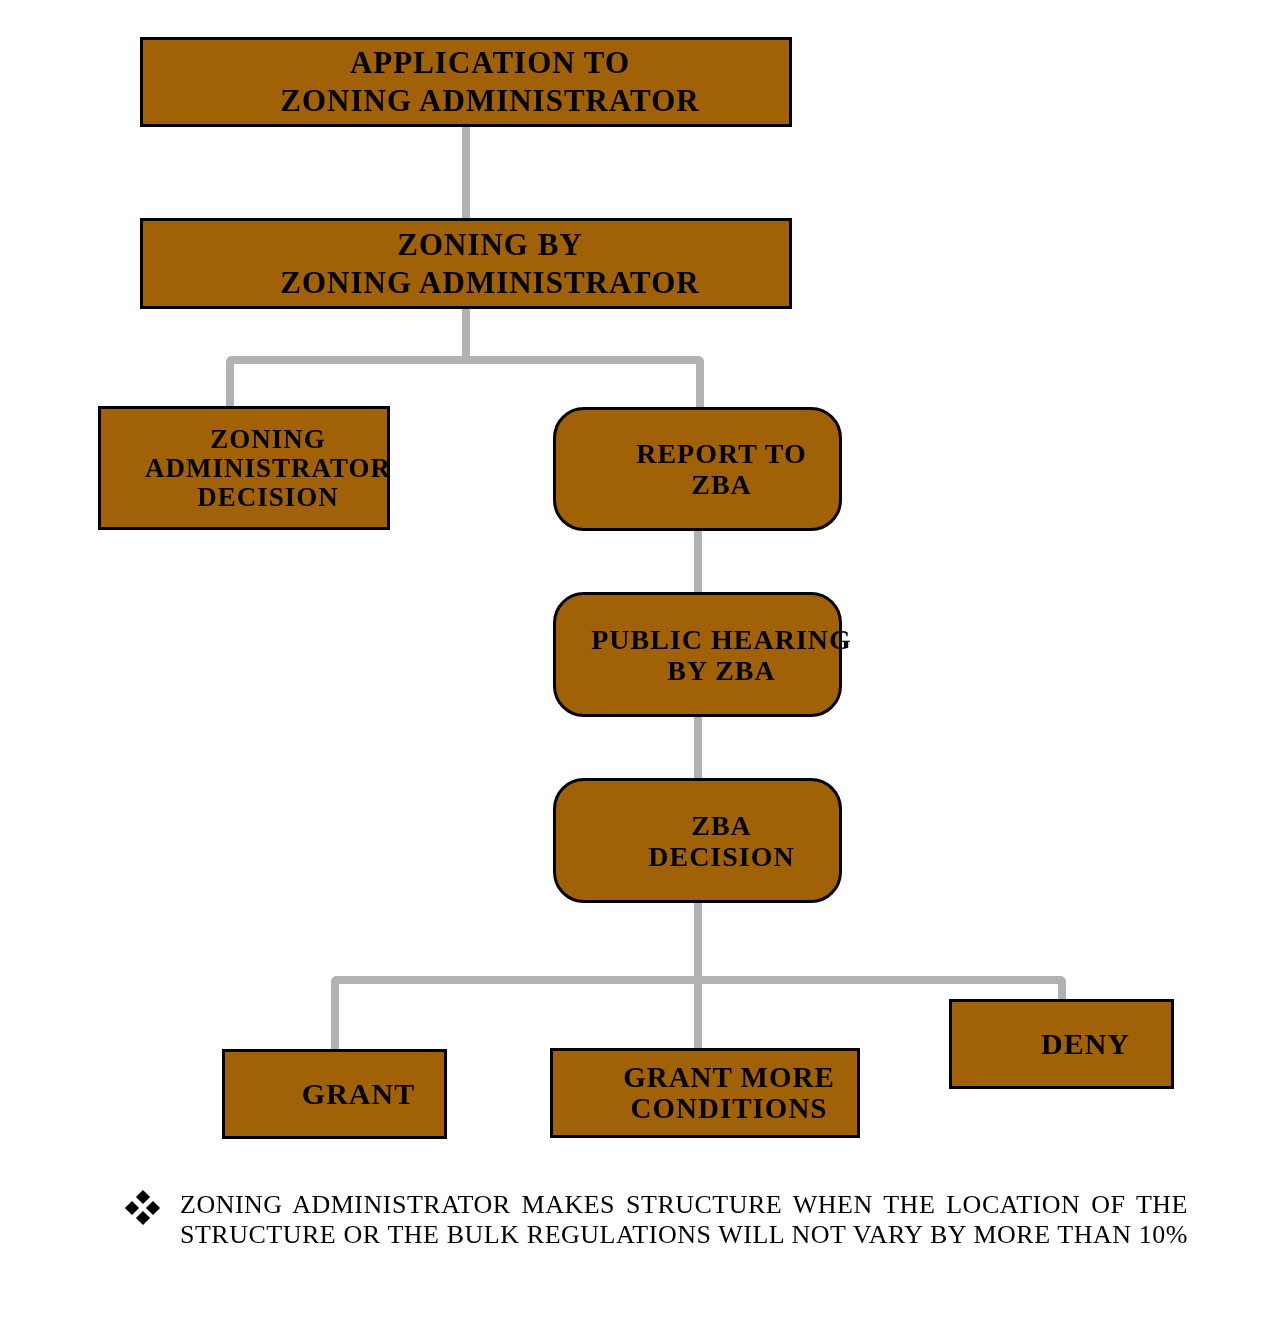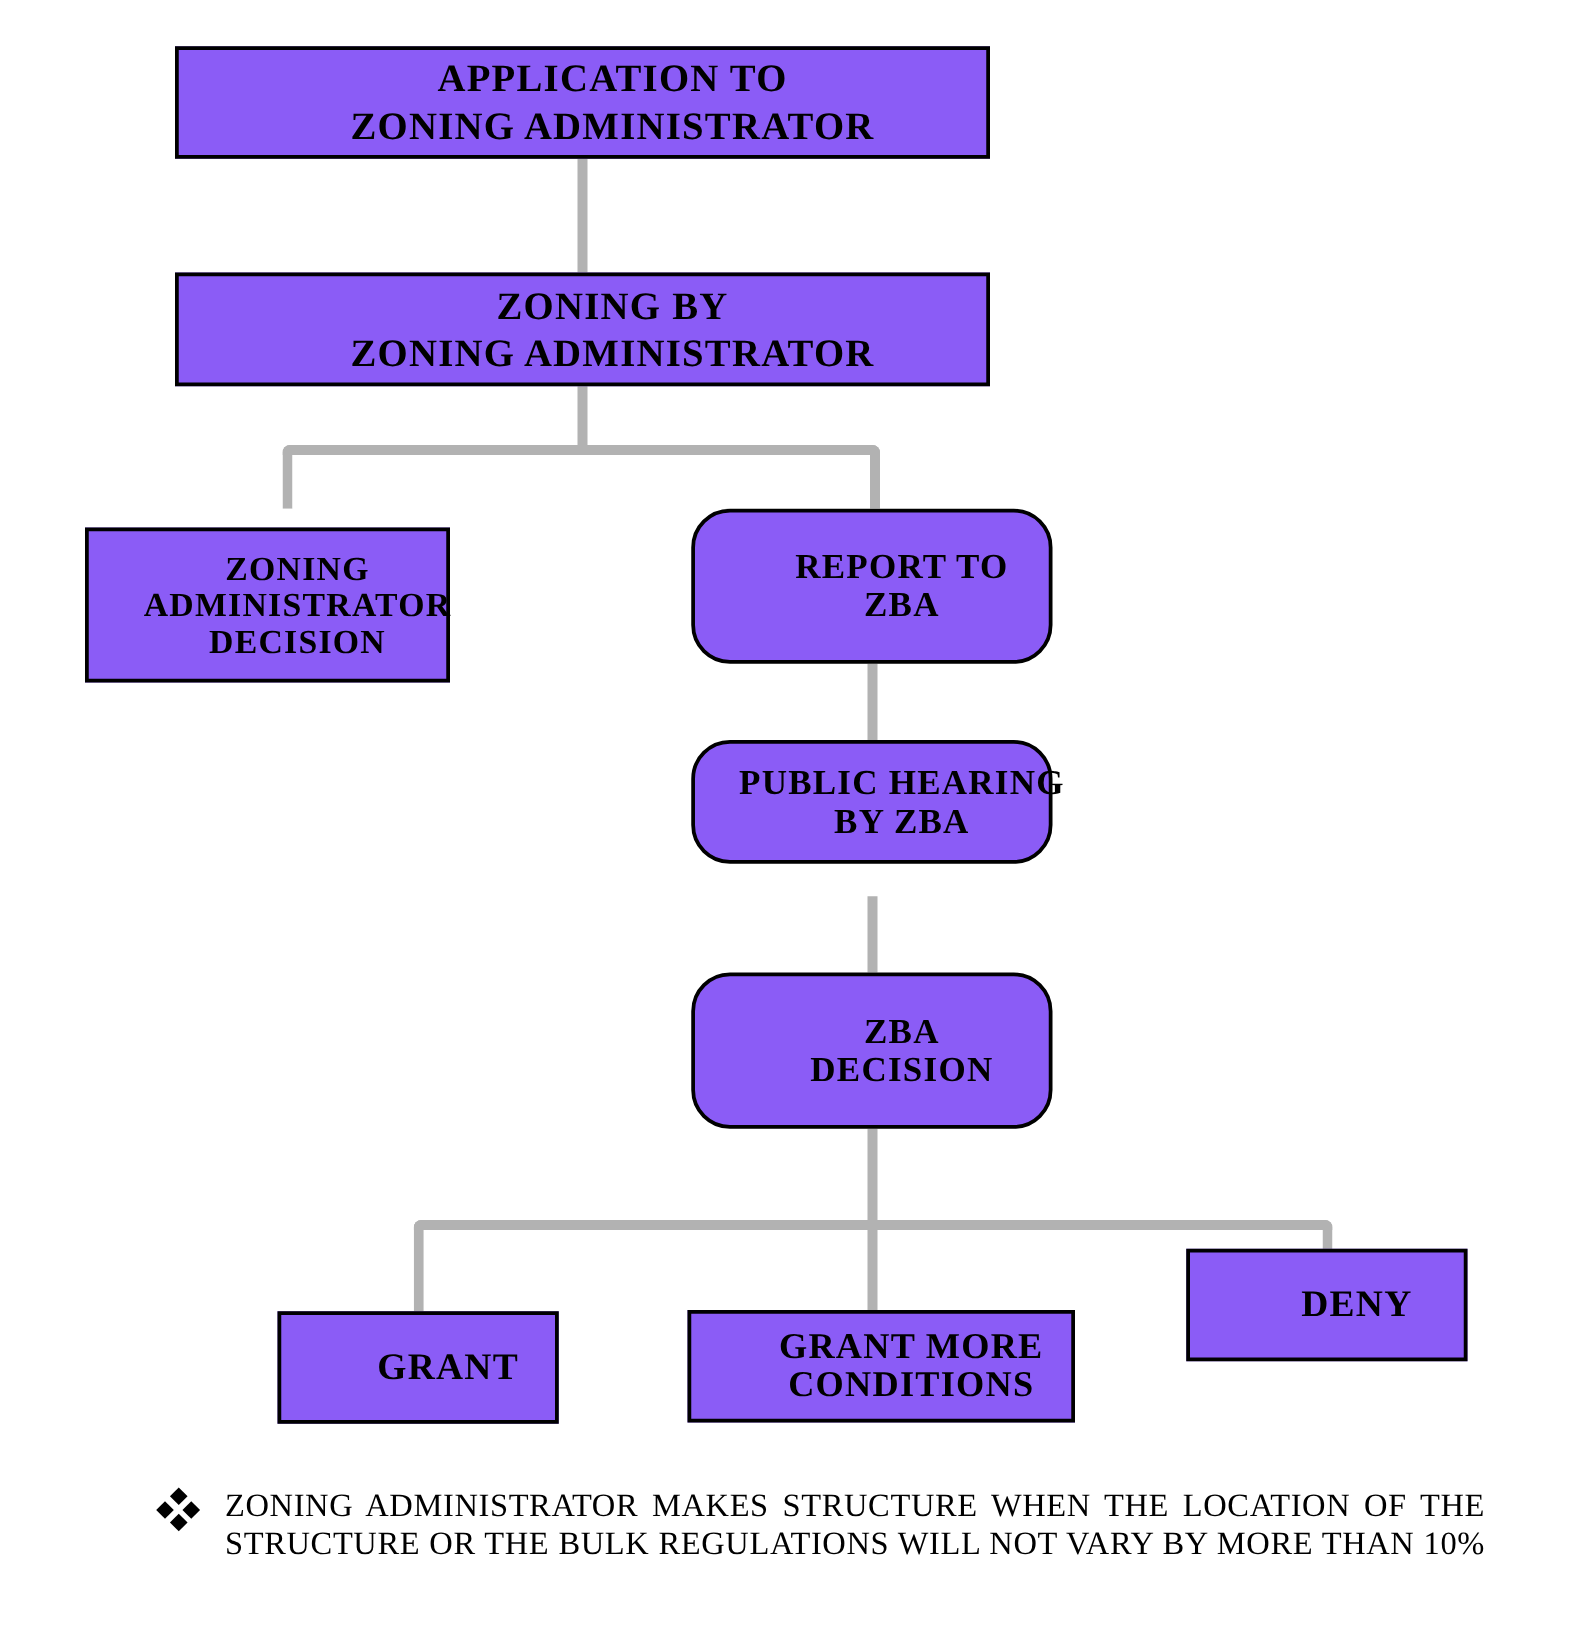--- a/index.html
+++ b/index.html
@@ -15,42 +15,42 @@
     background:var(--bg);
     overflow:hidden;
     font-family:"Liberation Serif","DejaVu Serif",serif;
     color:var(--text);
   }
 
   
   .fbox{
     position:absolute;
     box-sizing:border-box;
-    background:#8b5cf6;
+    background:#a16207;
     border:3px solid var(--border);
     display:flex;flex-direction:column;
     align-items:center;justify-content:center;
     text-align:right;
     font-weight:bold;
     letter-spacing:1px;
     z-index:3;
     padding-left:48px;
   }
   .fbox .bline{white-space:nowrap;}
   .lg  {font-size:31px;line-height:38px;}
   .tri {font-size:27px;line-height:29px;}
   .mid {font-size:28px;line-height:31px;border-radius:31px;}
   .sm  {font-size:30px;line-height:34px;font-family:Liberation Serif, serif;}
   .sm2 {font-size:29px;line-height:31px;}
 
   #box-application {left:140px;top:37px; width:652px;height:90px;}
   #box-review      {left:140px;top:218px;width:652px;height:91px;}
-  #box-za-decision {left:68px; top:406px;width:292px;height:124px;margin-top:16px;}
+  #box-za-decision {left:98px; top:406px;width:292px;height:124px;}
   #box-report      {left:553px;top:407px;width:289px;height:124px;}
-  #box-hearing     {left:553px;top:592px;width:289px;height:99px;}
+  #box-hearing     {left:553px;top:592px;width:289px;height:125px;}
   #box-zba-decision{left:553px;top:778px;width:289px;height:125px;}
   #box-grant       {left:222px;top:1049px;width:225px;height:90px;}
   #box-grant-cond  {left:550px;top:1048px;width:310px;height:90px;}
   #box-deny        {left:949px;top:999px;width:225px;height:90px;}
 
   
   .conn{position:absolute;background:var(--connector);z-index:1;}
   .branch{
     position:absolute;box-sizing:border-box;z-index:1;
     border-top:8px solid var(--connector);

